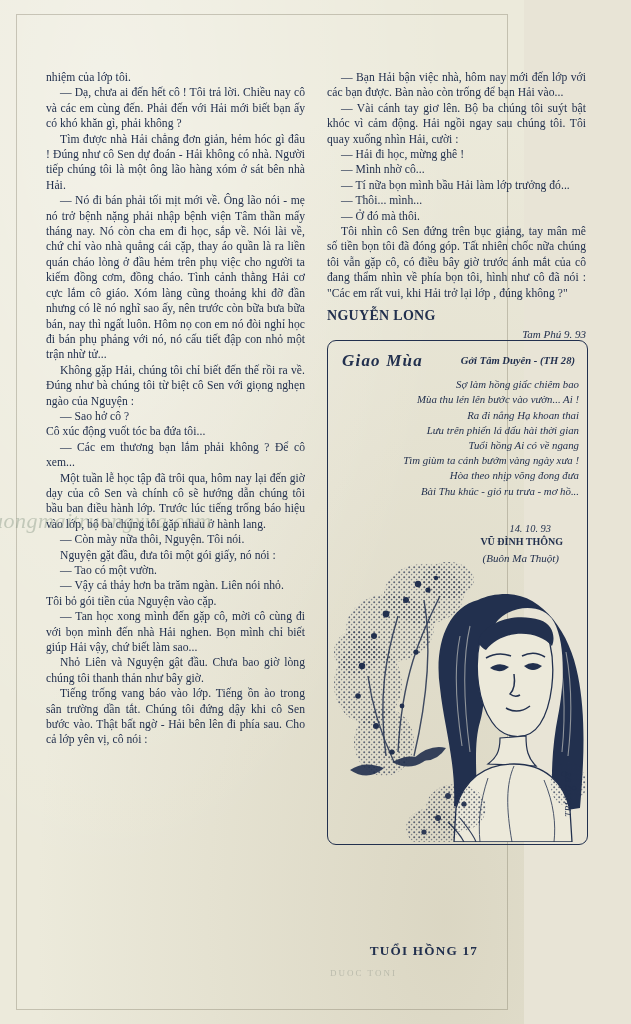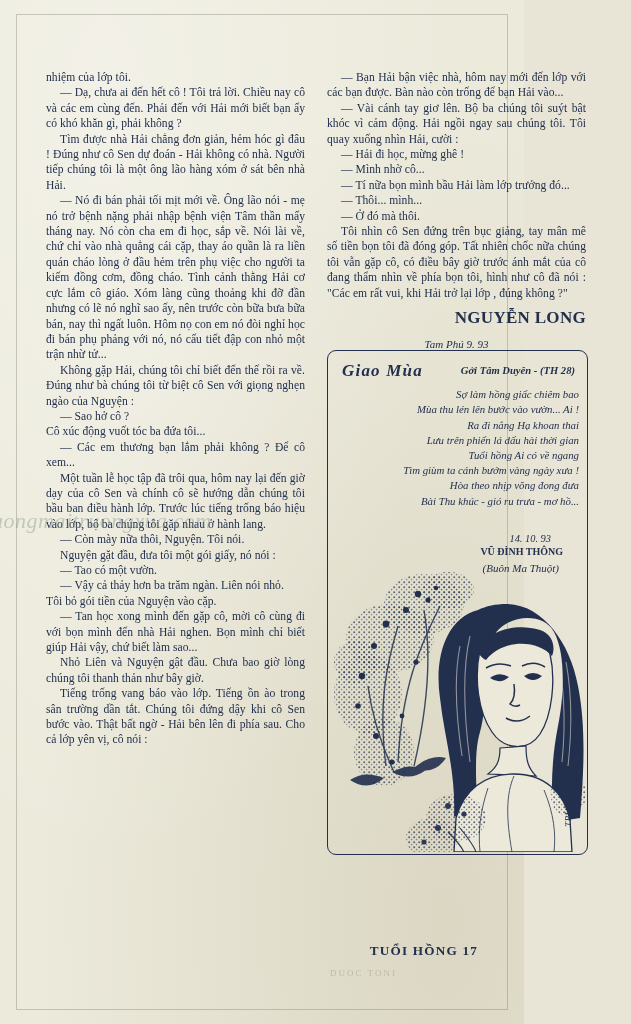--- a/index.html
+++ b/index.html
@@ -58,29 +58,29 @@
     text-indent: 14px;
     letter-spacing: 0.05px;
   }
   p.body-text.dash {
     text-indent: 14px;
   }
   p.body-text.noindent {
     text-indent: 0;
   }
   .sign-name {
-    margin: 7px 0 10px 0;
-    text-align: right;
-    font-size: 17px;
+    margin: 7px 0 4px 0;
+    text-align: left;
+    font-size: 14px;
     font-weight: bold;
     letter-spacing: 0.3px;
   }
   .sign-place {
     margin: 1px 0 0 0;
-    text-align: center;
+    text-align: right;
     font-size: 11px;
     font-style: italic;
   }
 
   
   .poem-box {
     margin-top: 0;
     position: relative;
     width: 259px;
     height: 503px;

